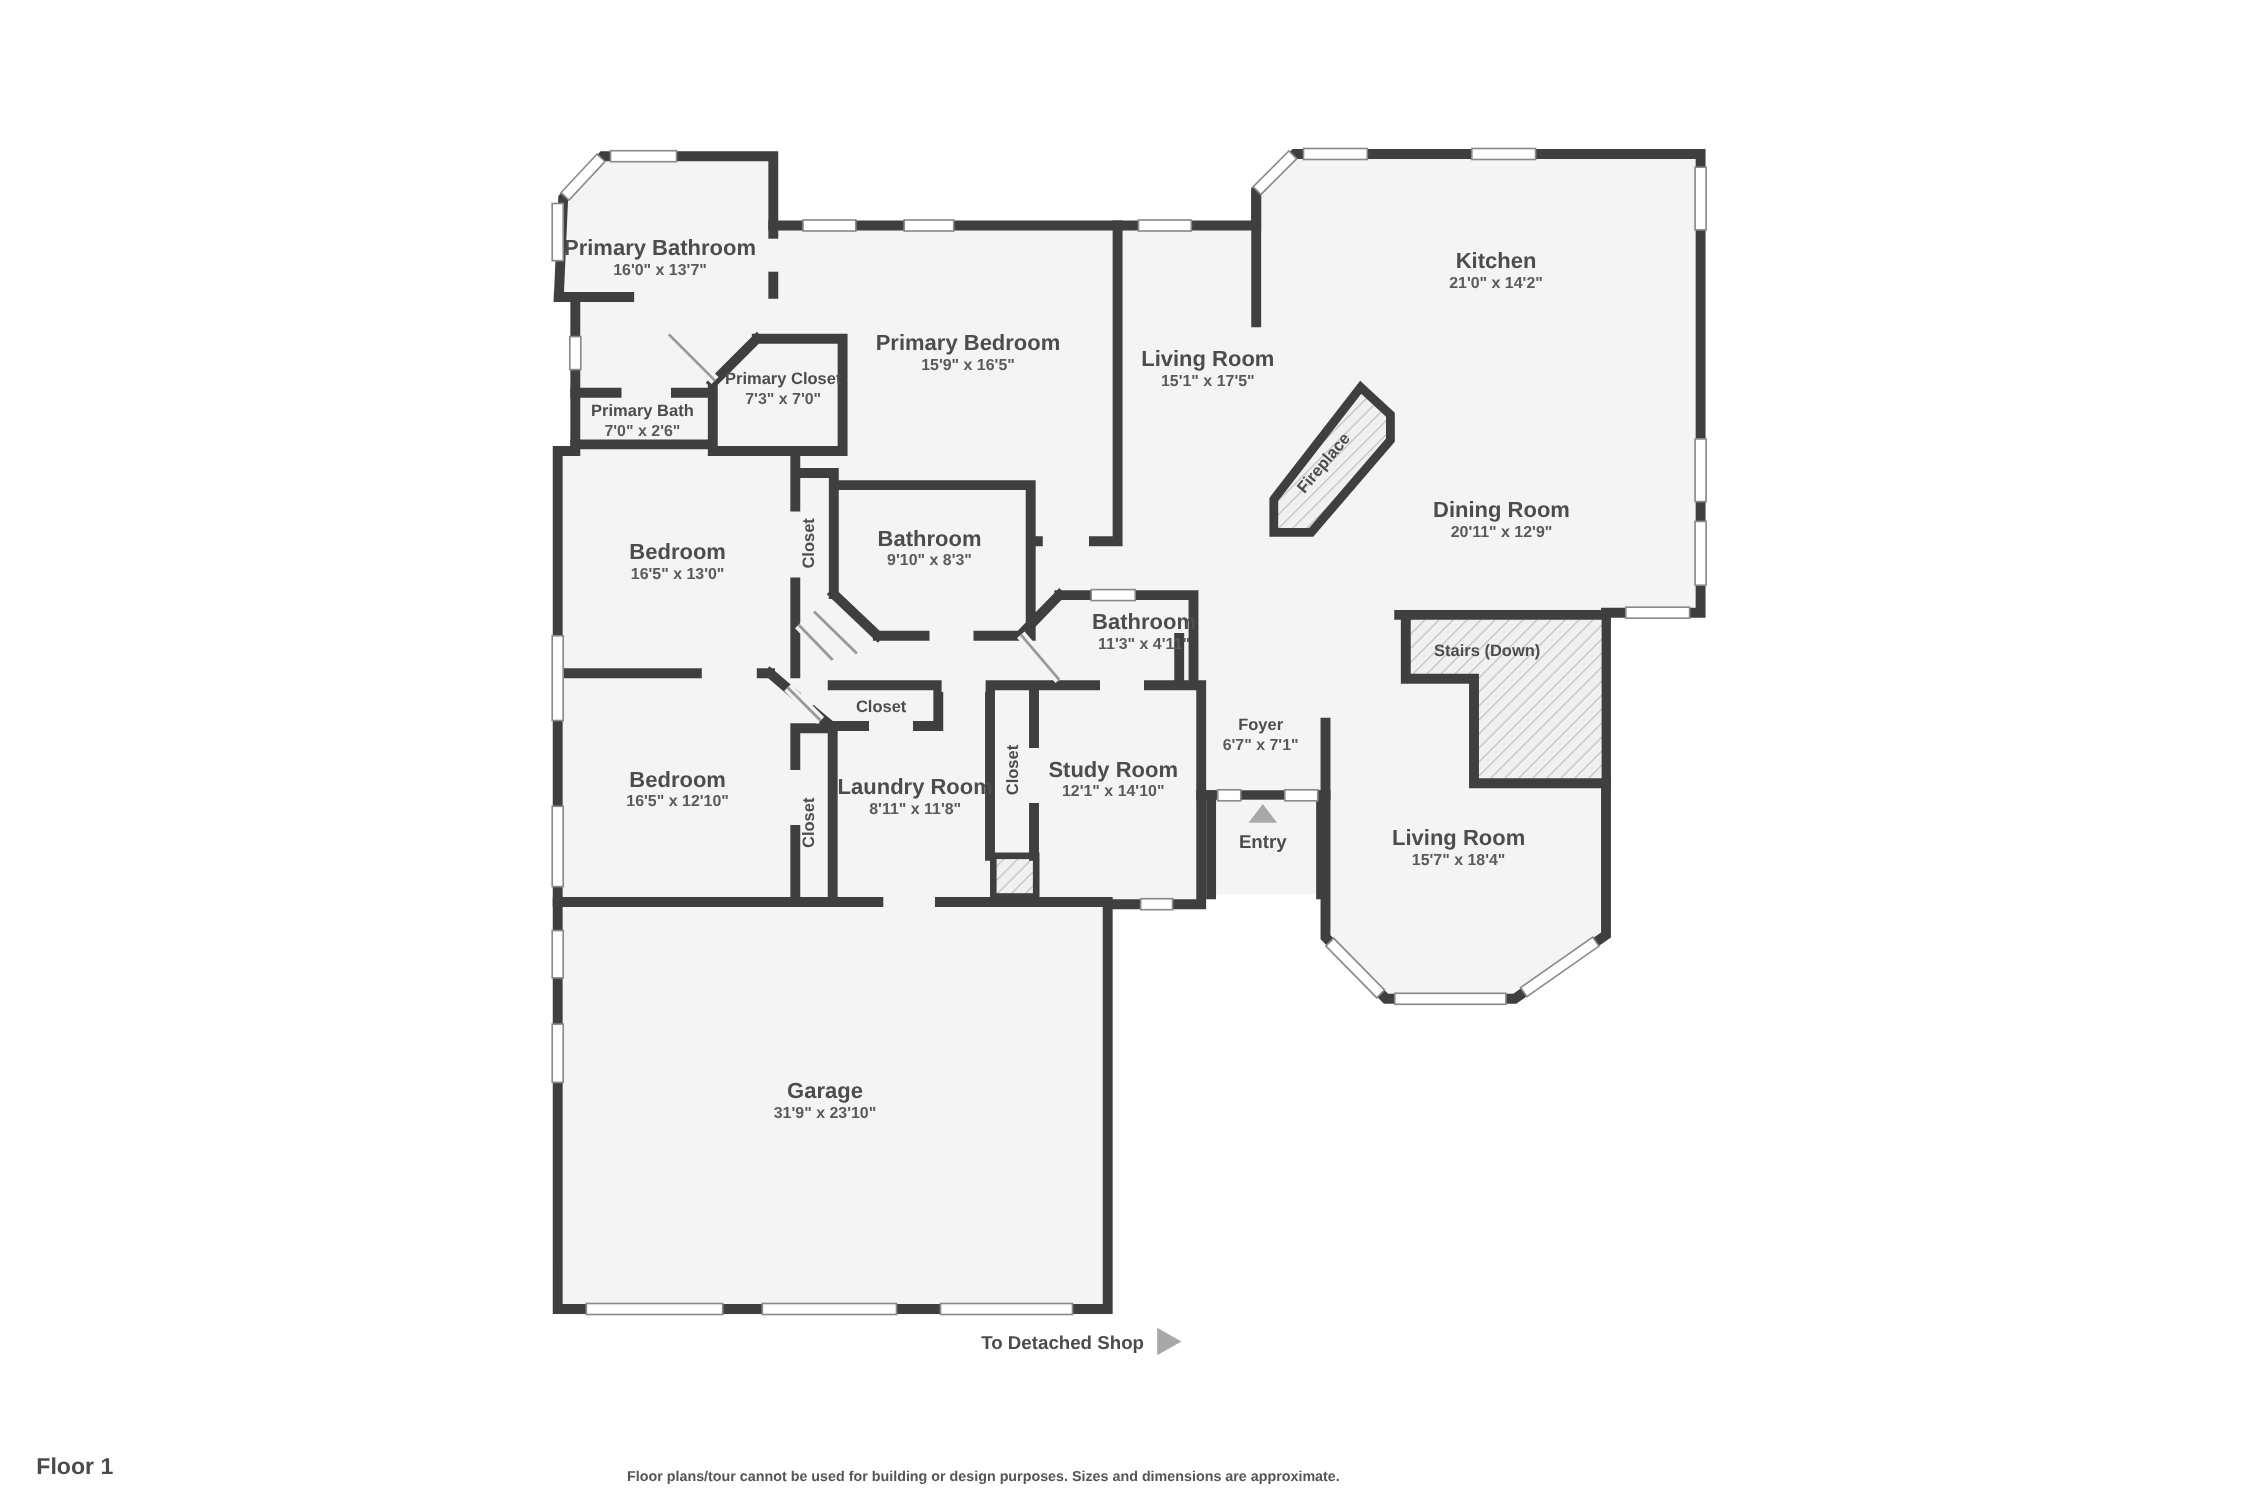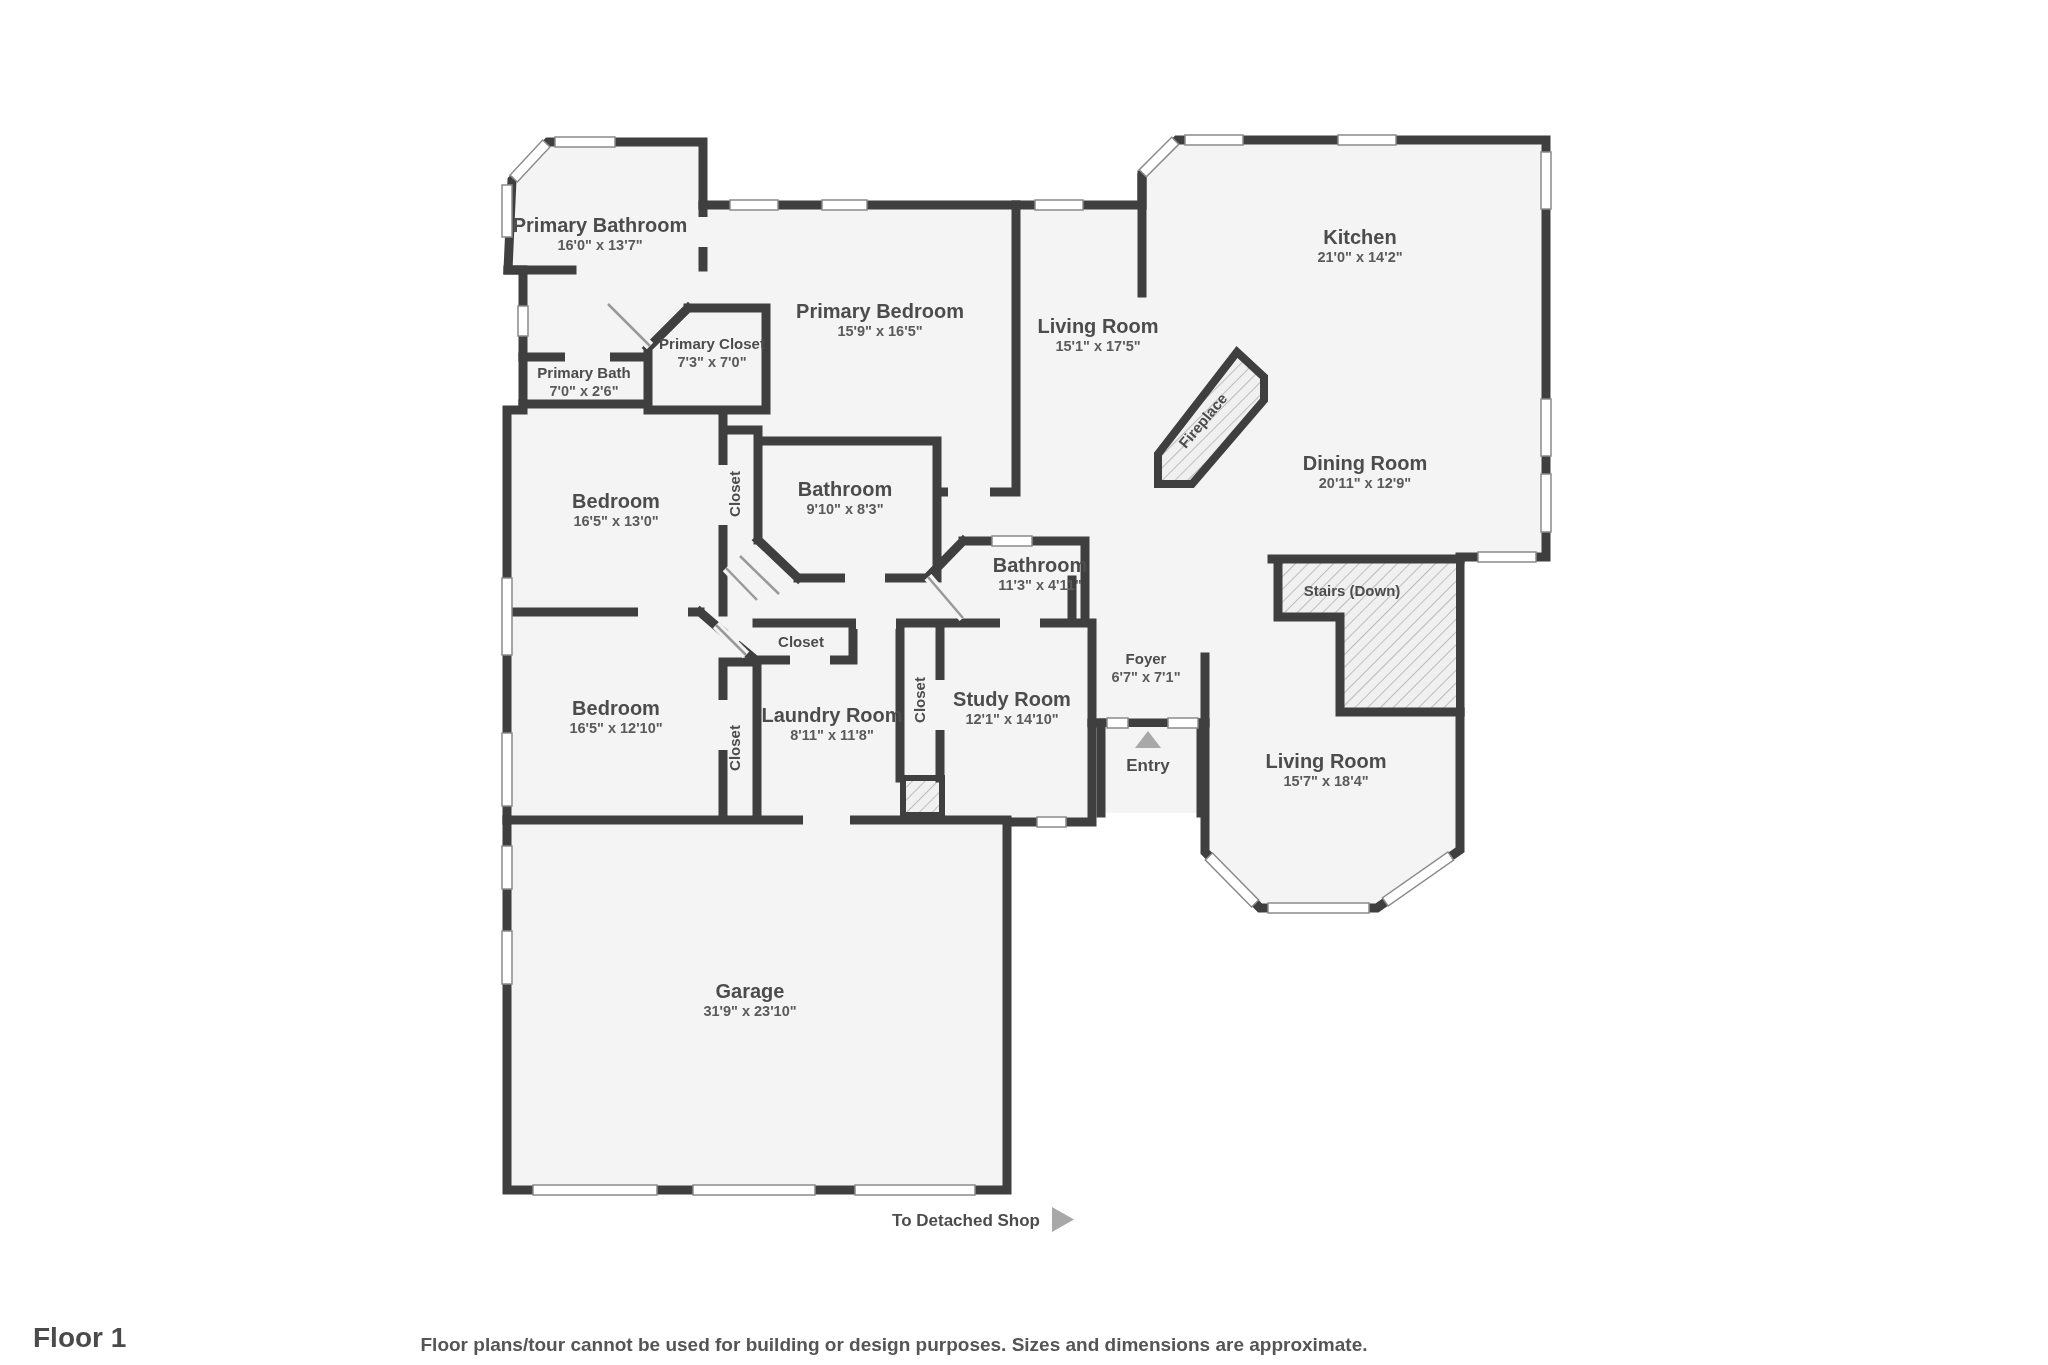--- a/index.html
+++ b/index.html
@@ -5,23 +5,23 @@
   html,body{margin:0;padding:0;background:#ffffff;}
   #stage{position:relative;width:2048px;height:1365px;background:#fff;overflow:hidden;
          font-family:"Liberation Sans", sans-serif;}
   svg{position:absolute;left:0;top:0;}
   svg text{font-family:"Liberation Sans", sans-serif;fill:#4c4c4c;}
   .room-name{font-size:20px;font-weight:bold;text-anchor:middle;}
   .room-dims{font-size:14.5px;font-weight:600;fill:#5a5a5a;text-anchor:middle;}
   .room-small{font-size:15px;font-weight:bold;text-anchor:middle;}
   .marker-label{font-size:17px;font-weight:bold;text-anchor:middle;}
   .fp-label{font-size:15px;font-weight:bold;text-anchor:middle;}
-  .footer-floor{position:absolute;left:33px;top:1322px;font-size:28px;font-weight:bold;color:#4a4a4a;}
+  .footer-floor{position:absolute;left:33px;top:1322px;font-size:21px;font-weight:bold;color:#4a4a4a;}
   .footer-disclaimer{position:absolute;left:894px;top:1334px;transform:translateX(-50%);
-      font-size:19px;font-weight:bold;color:#555;white-space:nowrap;}
+      font-size:13px;font-weight:bold;color:#555;white-space:nowrap;}
   .wall{stroke:#3f3f3f;stroke-width:9;fill:none;stroke-linecap:square;}
   .silhouette{stroke:#3f3f3f;stroke-width:9;fill:#f4f4f4;stroke-linejoin:miter;}
   .win{fill:#ffffff;stroke:#8a8a8a;stroke-width:1.5;}
   .gap{fill:#f4f4f4;stroke:none;}
   .slash{stroke:#999;stroke-width:2.5;}
   .slash-under{stroke:#f4f4f4;stroke-width:9;}
 </style>
 </head>
 <body>
 

